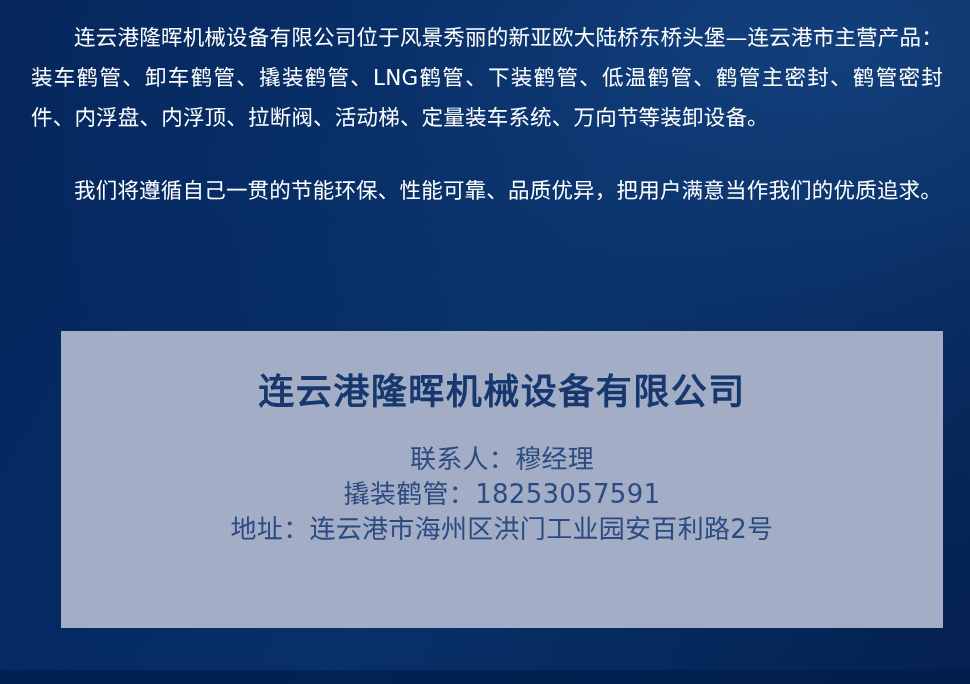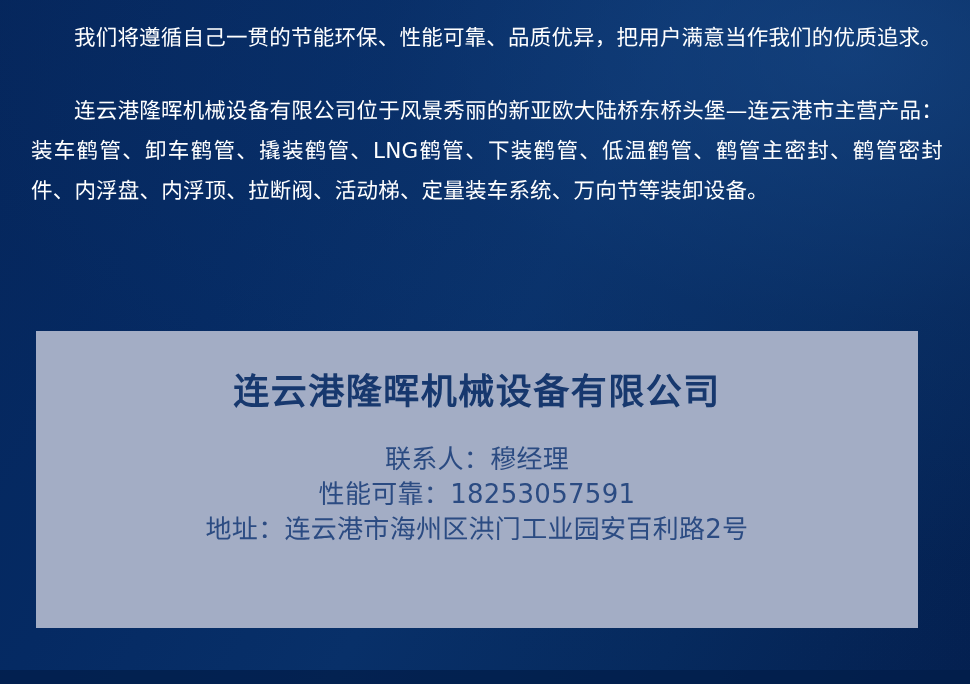--- a/index.html
+++ b/index.html
@@ -70,21 +70,21 @@
   }
 
   .intro-para + .intro-para {
     margin-top: 33px;
   }
 
   
 
   .contact-card {
     position: absolute;
-    left: 36px;
+    left: 61px;
     top: 331px;
     width: 882px;
     height: 297px;
     box-sizing: border-box;
     background: #a3adc5;
     padding: 38px 24px 0 24px;
     text-align: center;
   }
 
   .company-name {
@@ -119,36 +119,36 @@
   .contact-line .value {
     display: inline;
   }
 </style>
 </head>
 <body>
 
 <div class="page">
 
   <div class="intro">
+    <p class="intro-para">连云港隆晖机械设备有限公司位于风景秀丽的新亚欧大陆桥东桥头堡—连云港市主营产品：装车鹤管、卸车鹤管、撬装鹤管、LNG鹤管、下装鹤管、低温鹤管、鹤管主密封、鹤管密封件、内浮盘、内浮顶、拉断阀、活动梯、定量装车系统、万向节等装卸设备。</p>
     <p class="intro-para">我们将遵循自己一贯的节能环保、性能可靠、品质优异，把用户满意当作我们的优质追求。</p>
-    <p class="intro-para">连云港隆晖机械设备有限公司位于风景秀丽的新亚欧大陆桥东桥头堡—连云港市主营产品：装车鹤管、卸车鹤管、撬装鹤管、LNG鹤管、下装鹤管、低温鹤管、鹤管主密封、鹤管密封件、内浮盘、内浮顶、拉断阀、活动梯、定量装车系统、万向节等装卸设备。</p>
   </div>
 
   <div class="contact-card">
 
     <h1 class="company-name">连云港隆晖机械设备有限公司</h1>
 
     <ul class="contact-lines">
 
       <li class="contact-line">
         <span class="label">联系人：</span><span class="value">穆经理</span>
       </li>
 
       <li class="contact-line">
-        <span class="label">性能可靠：</span><span class="value">18253057591</span>
+        <span class="label">撬装鹤管：</span><span class="value">18253057591</span>
       </li>
 
       <li class="contact-line">
         <span class="label">地址：</span><span class="value">连云港市海州区洪门工业园安百利路2号</span>
       </li>
 
     </ul>
 
   </div>
 

